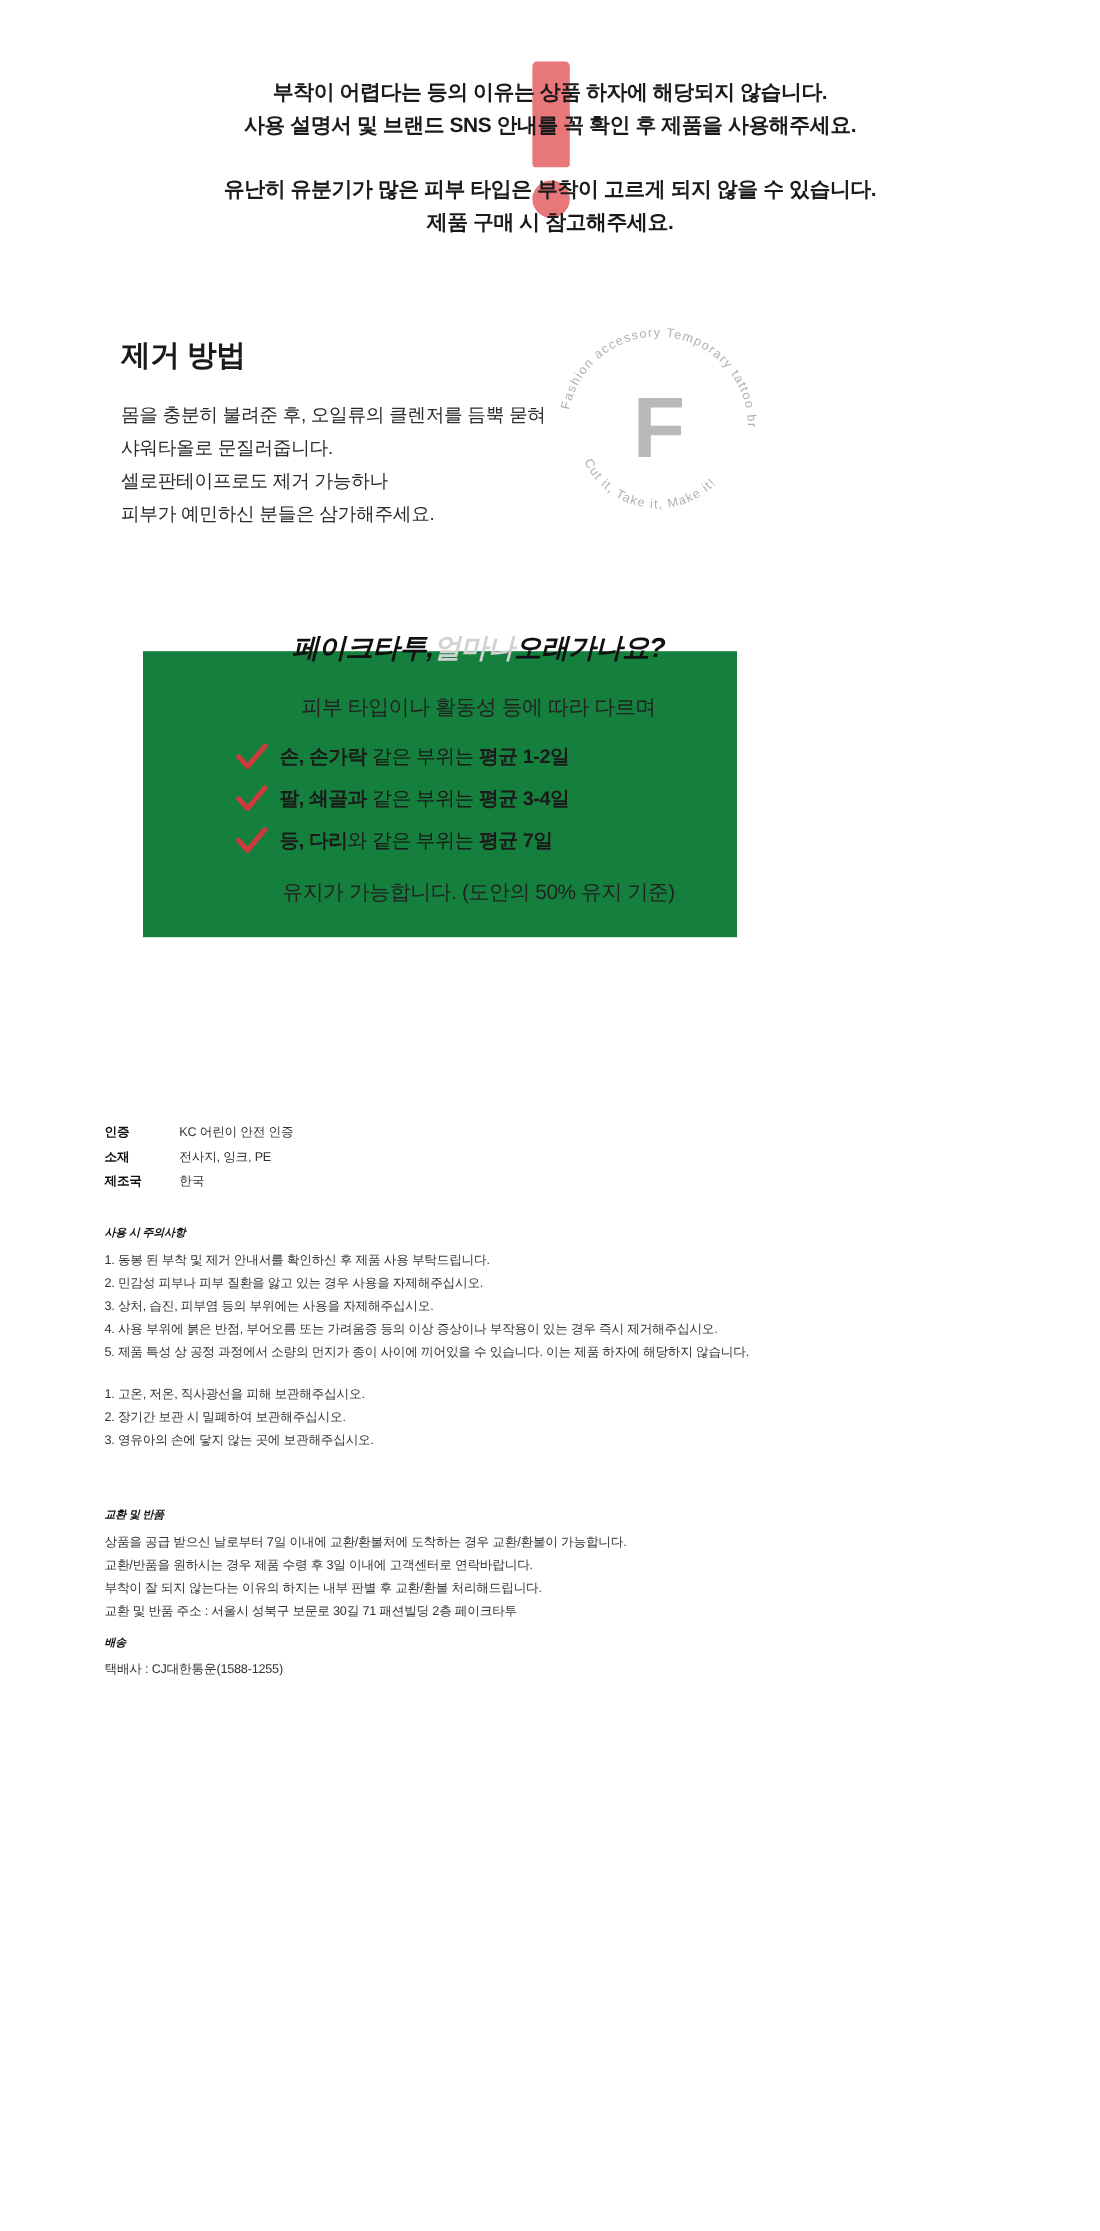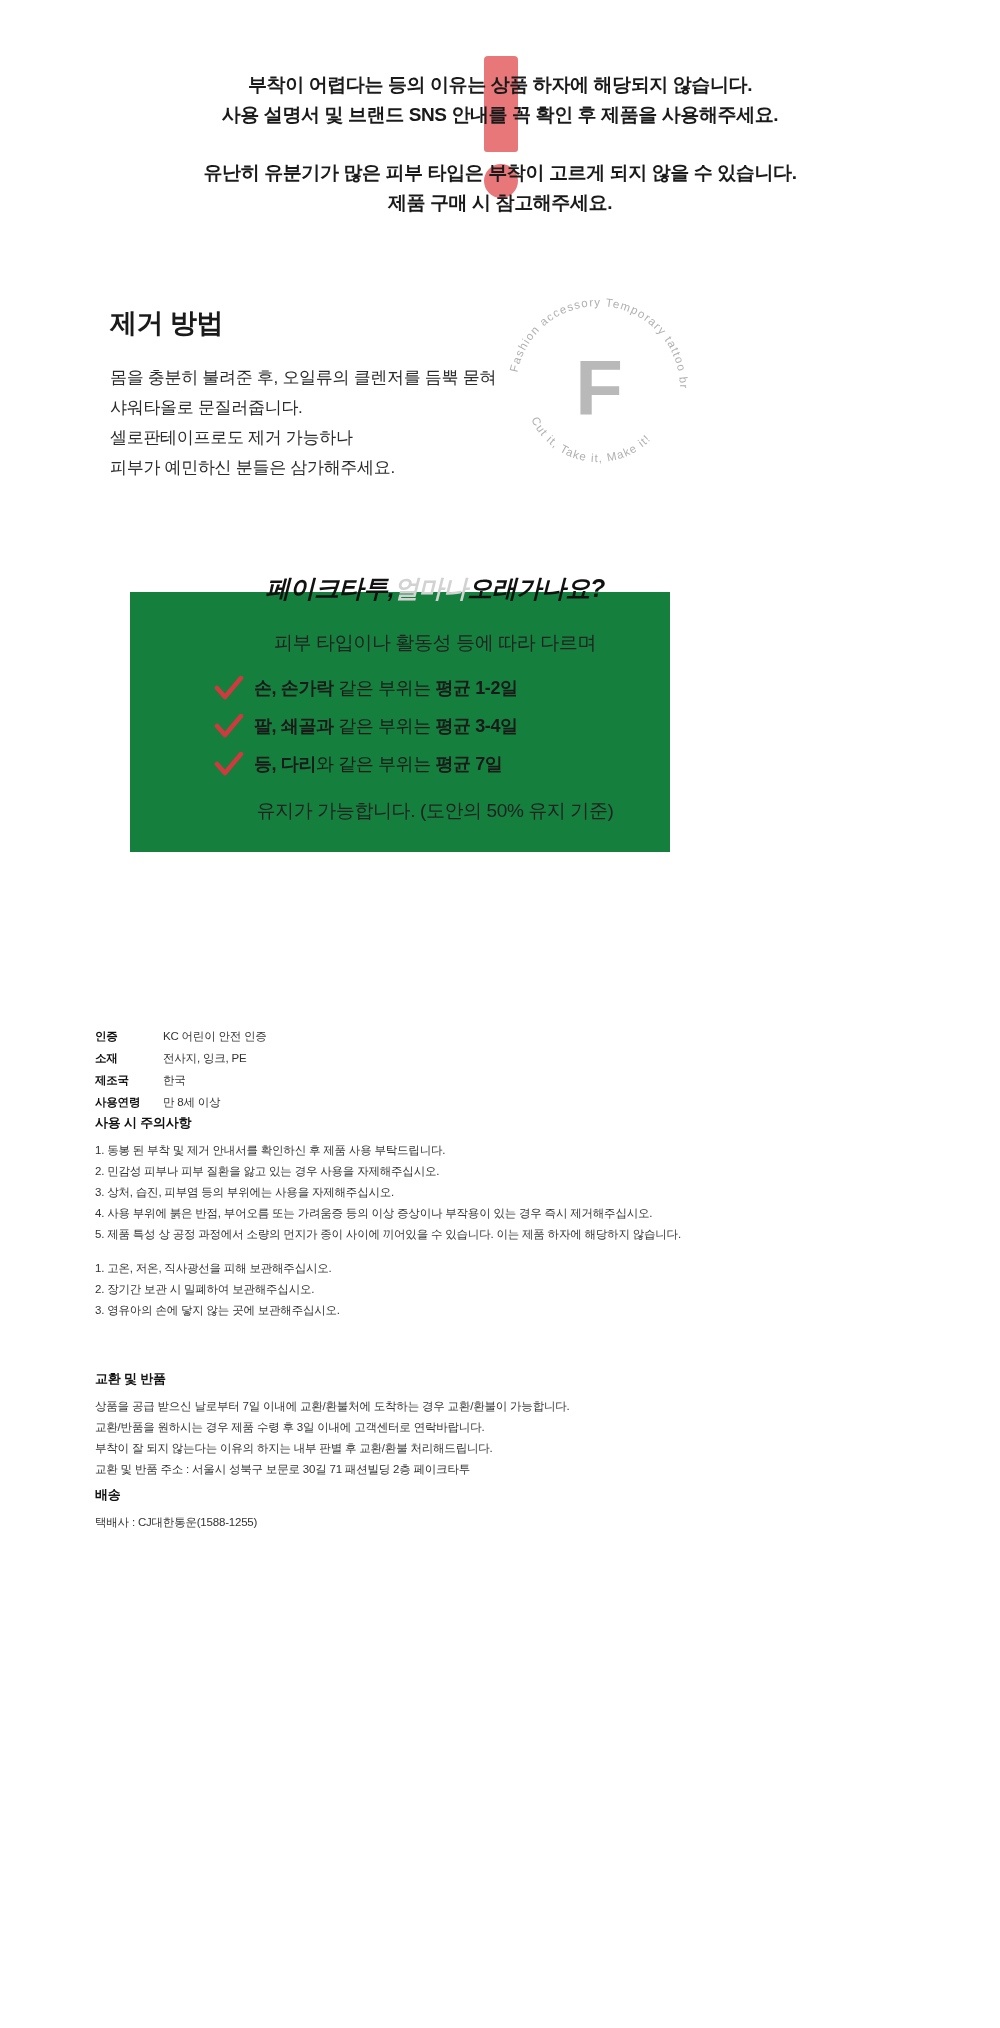--- a/index.html
+++ b/index.html
@@ -171,21 +171,21 @@
   
   .specs {
     position: absolute;
     left: 95px;
     top: 1022px;
     width: 810px;
   }
   .spec-row {
     display: flex;
     height: 22px;
-    align-items: flex-end;
+    align-items: flex-start;
   }
   .spec-key {
     width: 68px;
     font-size: 11.5px;
     font-weight: bold;
     color: #111;
     letter-spacing: -0.2px;
   }
   .spec-val {
     font-size: 11.5px;
@@ -199,24 +199,25 @@
     left: 95px;
     width: 830px;
   }
   .n1 { top: 1114px; }
   .n2 { top: 1258px; }
   .n3 { top: 1370px; }
   .n4 { top: 1486px; }
 
   .notice h3 {
     margin: 0 0 8px 0;
-    font-size: 13px;
+    font-size: 10px;
     font-weight: bold;
     color: #111;
     letter-spacing: -0.2px;
+    font-style: italic;
   }
   .notice p {
     margin: 0;
     font-size: 11.5px;
     line-height: 21px;
     color: #333;
     letter-spacing: -0.2px;
   }
 </style>
 </head>
@@ -313,24 +314,20 @@
     <div class="spec-val">KC 어린이 안전 인증</div>
   </div>
   <div class="spec-row">
     <div class="spec-key">소재</div>
     <div class="spec-val">전사지, 잉크, PE</div>
   </div>
   <div class="spec-row">
     <div class="spec-key">제조국</div>
     <div class="spec-val">한국</div>
   </div>
-  <div class="spec-row">
-    <div class="spec-key">사용연령</div>
-    <div class="spec-val">만 8세 이상</div>
-  </div>
 </div>
 
 <div class="notice n1">
   <h3>사용 시 주의사항</h3>
   <p style="white-space:pre-line;">1. 동봉 된 부착 및 제거 안내서를 확인하신 후 제품 사용 부탁드립니다.
 2. 민감성 피부나 피부 질환을 앓고 있는 경우 사용을 자제해주십시오.
 3. 상처, 습진, 피부염 등의 부위에는 사용을 자제해주십시오.
 4. 사용 부위에 붉은 반점, 부어오름 또는 가려움증 등의 이상 증상이나 부작용이 있는 경우 즉시 제거해주십시오.
 5. 제품 특성 상 공정 과정에서 소량의 먼지가 종이 사이에 끼어있을 수 있습니다. 이는 제품 하자에 해당하지 않습니다.</p>
 </div>

